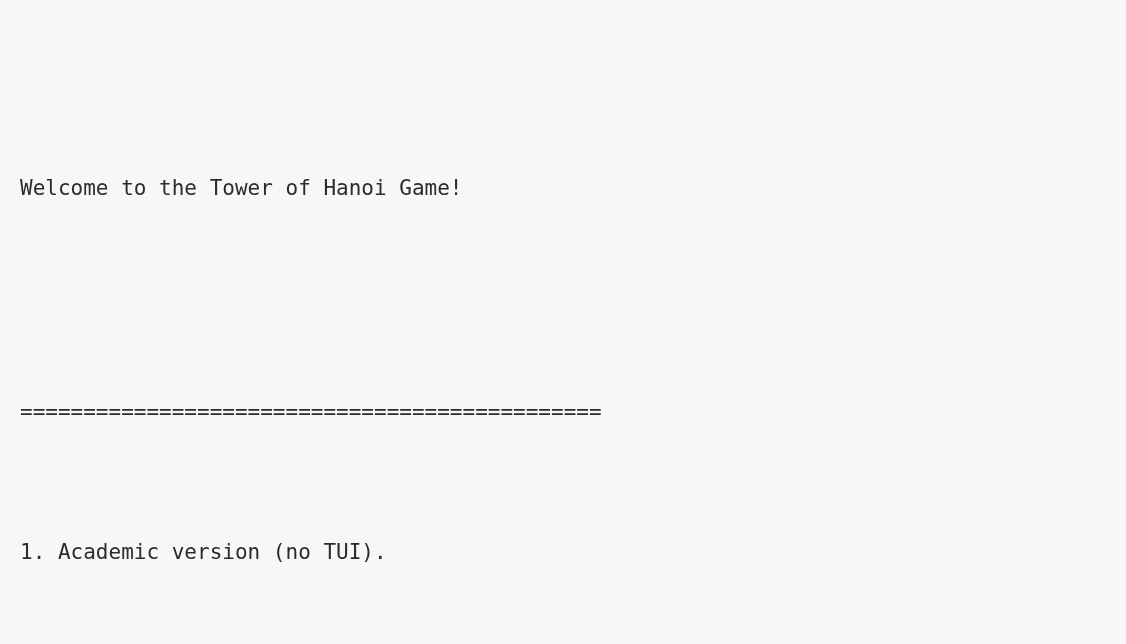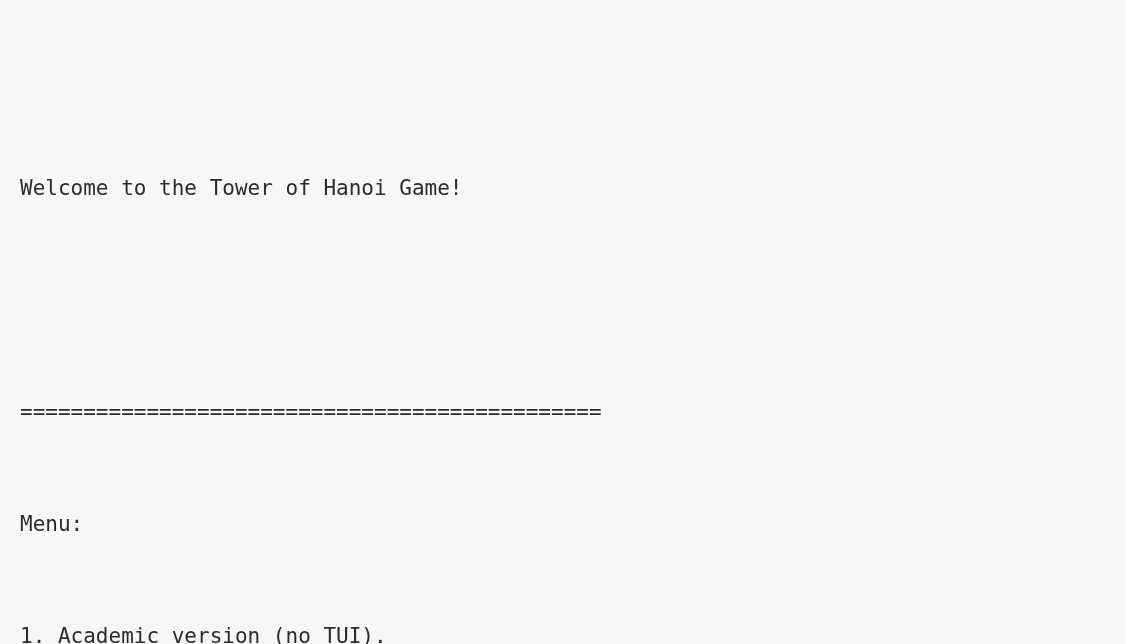--- a/index.html
+++ b/index.html
@@ -55,21 +55,20 @@
   <div id="screen">
 
     <span class="line"></span>
 
     <span class="line">Welcome to the Tower of Hanoi Game!</span>
 
     <span class="line blank"></span>
 
     <span class="line">==============================================</span>
 
-    <span class="line">Menu:</span>
 
     <span class="line">1. Academic version (no TUI).</span>
 
     
 
     
 
     
 
     

